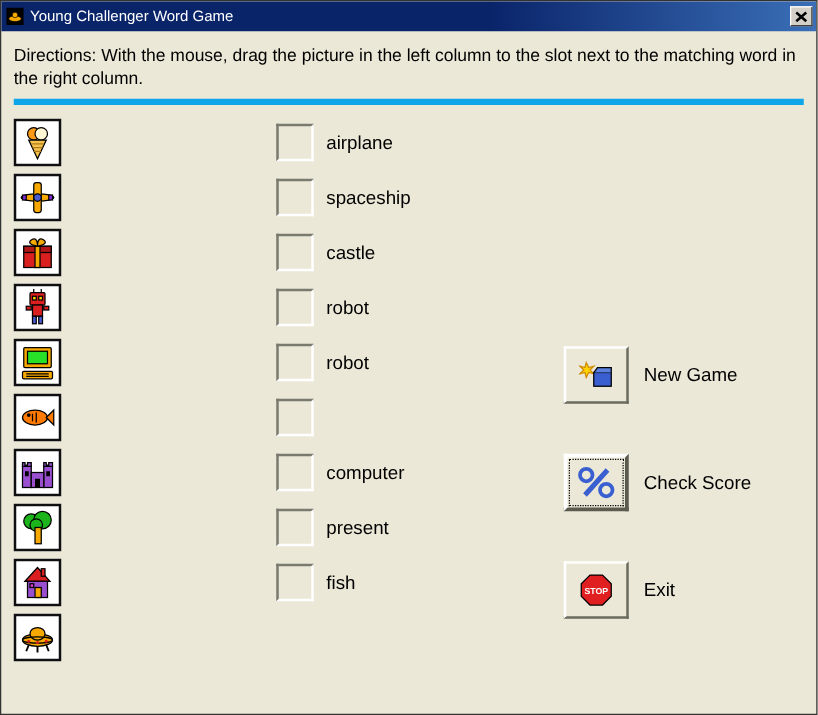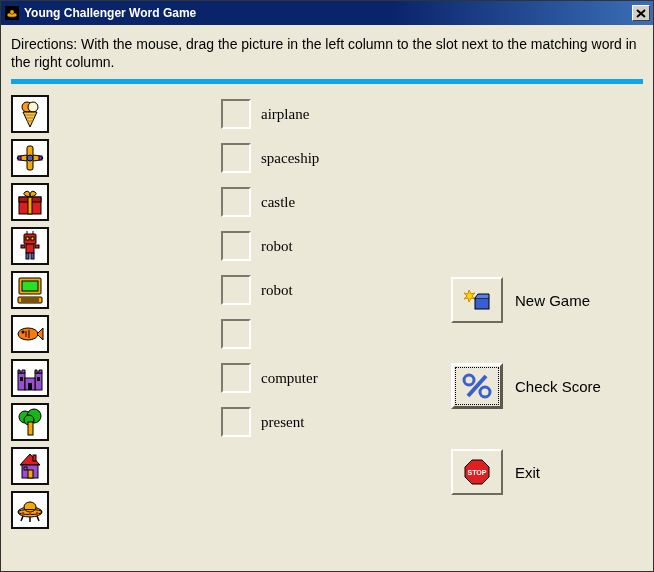--- a/index.html
+++ b/index.html
@@ -12,21 +12,21 @@
     overflow: hidden;
     border: 1px solid #333;
   }
   .titlebar {
     background: linear-gradient(to right, #0a246a 0%, #0a246a 60%, #3a6fb7 100%);
     color: #fff;
     height: 24px;
     display: flex;
     align-items: center;
     font-size: 12px;
-    font-weight: bold;
+    font-weight: normal;
     padding: 0 3px 0 3px;
   }
   .titlebar .ticon {
     width: 16px; height: 16px;
     margin-right: 4px;
     display:inline-flex; align-items:center; justify-content:center;
   }
   .titlebar .title { flex: 0 0 auto; }
   .titlebar .spacer { flex: 1; }
   .titlebar .closebtn {
@@ -55,21 +55,21 @@
     flex-direction: row;
     margin-top: 8px;
   }
   .col-pics, .col-slots {
     display: flex;
     flex-direction: column;
   }
   .col-pics { width: 210px; }
   .col-slots { width: 230px; }
   .col-buttons { flex:1; padding-top: 185px; }
-  .row { height: 44px; display:flex; align-items:center;font-family:Liberation Serif, serif; }
+  .row { height: 44px; display:flex; align-items:center; }
   .picbox {
     width: 38px; height: 38px;
     border: 2px solid #101010;
     background: #fff;
     display:flex; align-items:center; justify-content:center;
     cursor: grab;
   }
   .slotpair {
     display:flex; align-items:center;
   }
@@ -290,20 +290,24 @@
           <div class="slotbox"></div>
         </div>
       <div class="row slotpair">
           <div class="slotbox"></div>
           <span class="wordlbl">computer</span>
         </div>
       <div class="row slotpair">
           <div class="slotbox"></div>
           <span class="wordlbl">present</span>
         </div>
+      <div class="row slotpair">
+          <div class="slotbox"></div>
+          <span class="wordlbl">fish</span>
+        </div>
     </div>
 
     <div class="col-buttons">
       <div class="btnrow">
         <div class="btn">
           <svg width="28" height="24" viewBox="0 0 28 24">
             <path d="M6 2 L8 6 L12 5 L9 8 L12 11 L8 10 L6 14 L5 10 L1 11 L4 8 L1 5 L5 6 Z" fill="#ffd400" stroke="#d08a00"></path>
             <rect x="12" y="10" width="14" height="11" fill="#3a5fd0" stroke="#000"></rect>
             <path d="M12 10 L15 6 L26 6 L26 10" fill="#5a7fe0" stroke="#000"></path>
           </svg>

